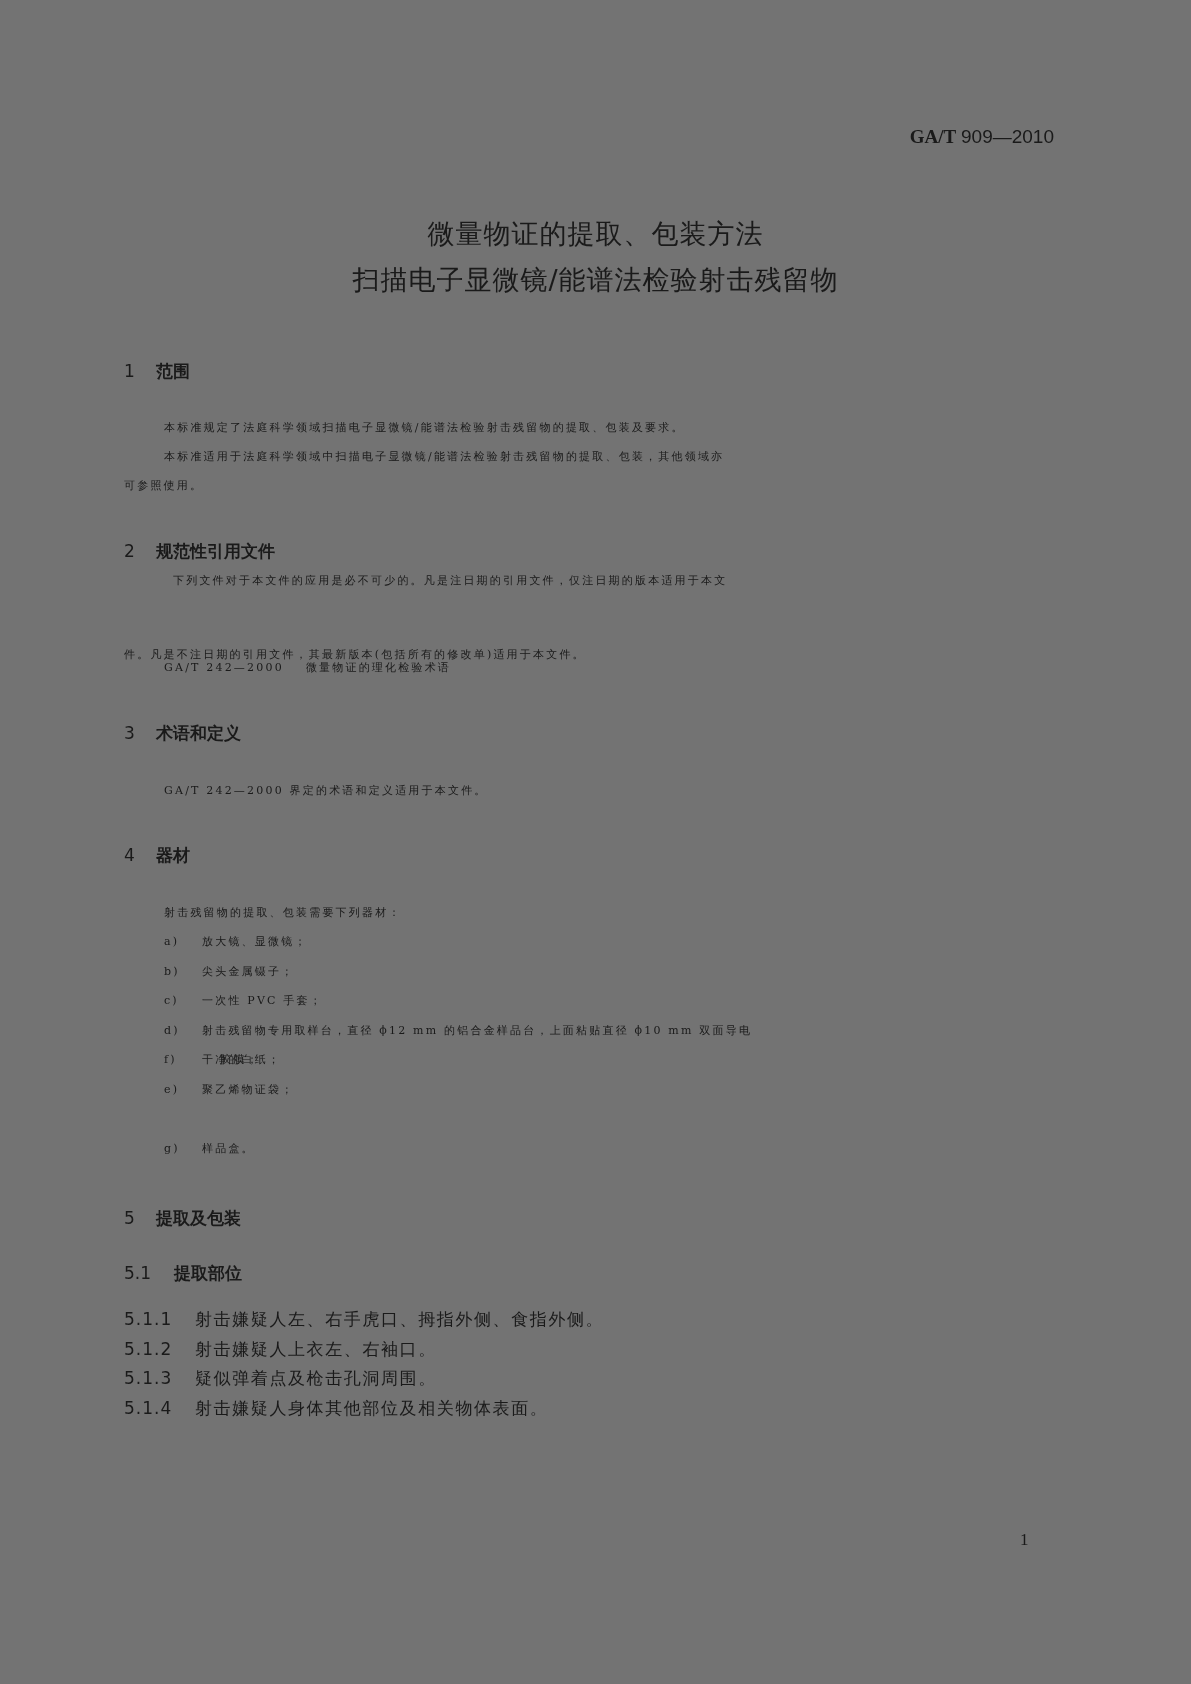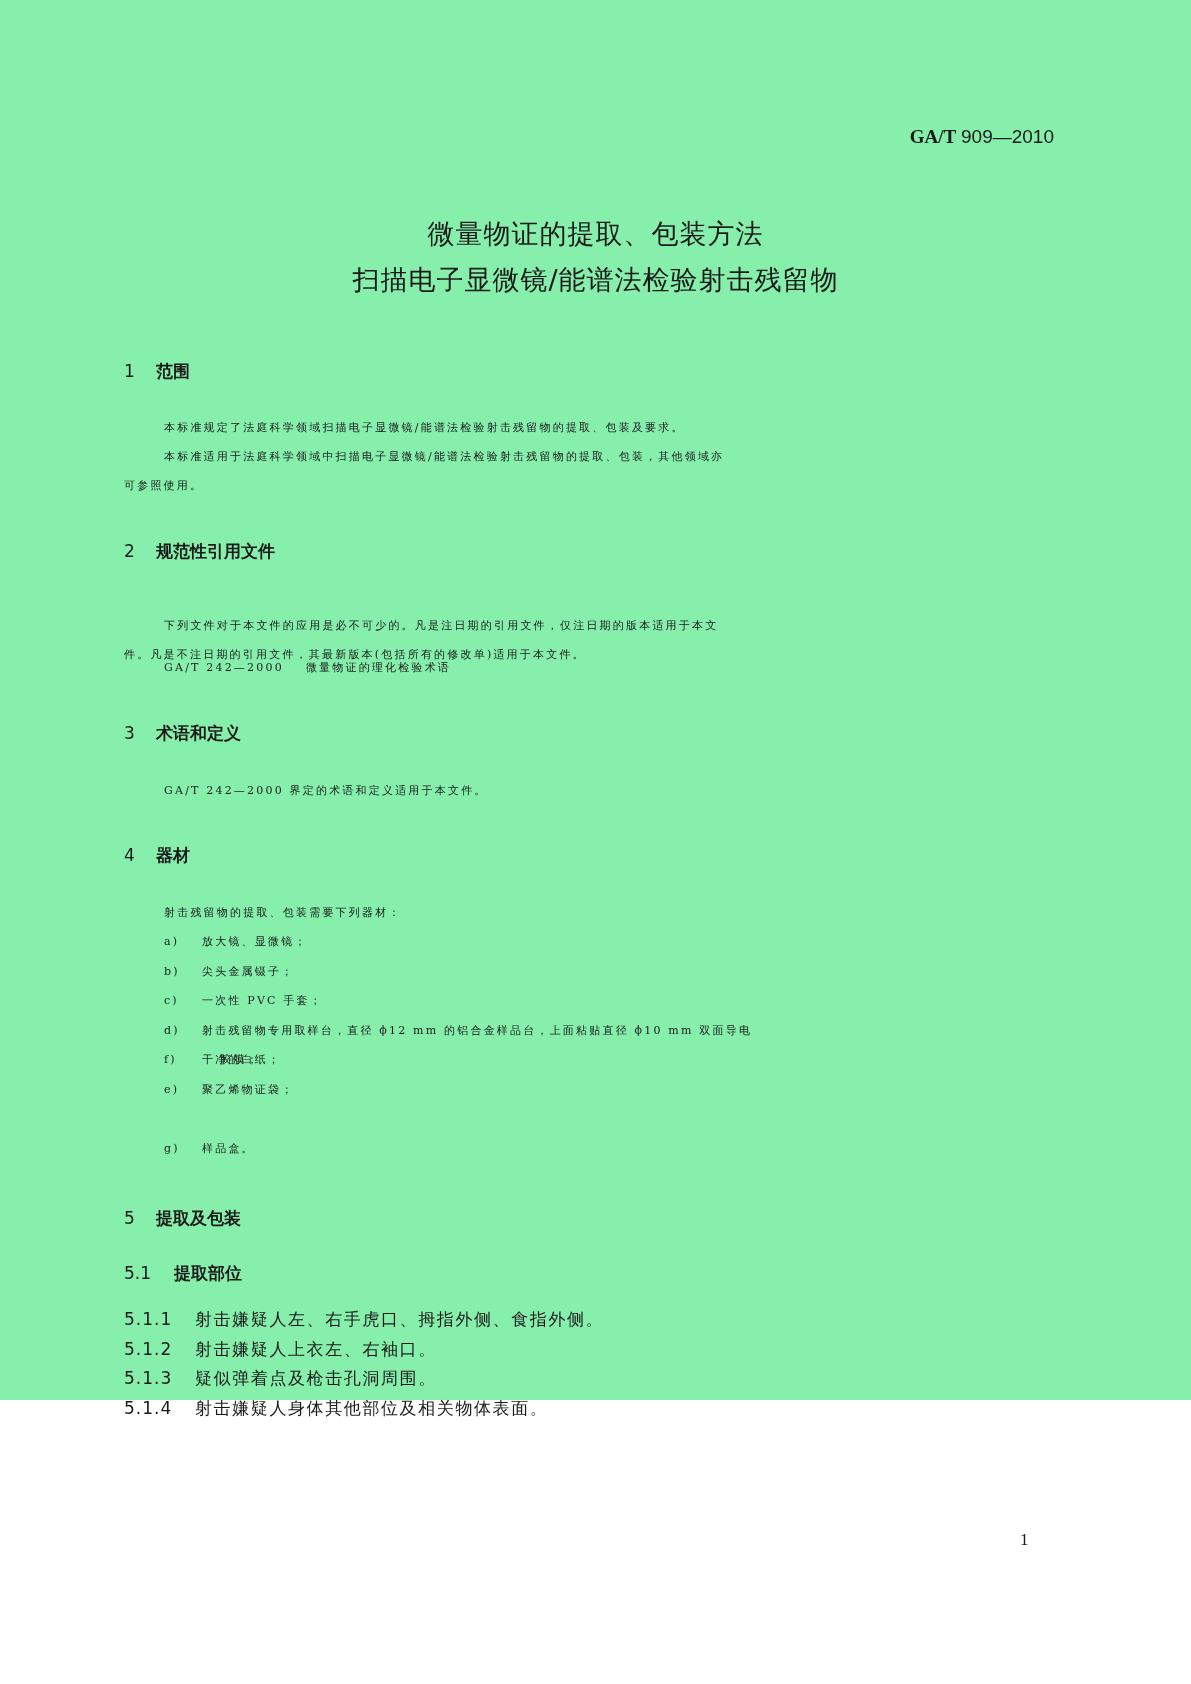--- a/index.html
+++ b/index.html
@@ -1,17 +1,17 @@
 <!DOCTYPE html>
 <html><head>
 <meta charset="utf-8">
 <style>
   html, body { margin: 0; padding: 0; background: #ffffff; }
   body { width: 1191px; height: 1684px; position: relative; overflow: hidden; color: #1a1a1a; }
-  .page { position: absolute; left: 0; top: 0; width: 1191px; height: 1400px; background: #86efac; }
+  .page { position: absolute; left: 0; top: 0; width: 1191px; height: 1684px; background: #737373; }
   .abs { position: absolute; white-space: nowrap; }
   .std-code { right: 137px; top: 126px; font-family: "Liberation Serif", serif; font-size: 19px; }
   .std-code .ga { font-weight: bold; }
   .std-code .num { font-family: "Liberation Sans", sans-serif; }
   .title { left: 0; width: 1191px; text-align: center; font-family: "DejaVu Sans", sans-serif; font-size: 27px; letter-spacing: 1px; }
   .h1 { left: 124px; font-family: "DejaVu Sans", sans-serif; font-size: 17px; font-weight: bold; }
   .h1 .n { display: inline-block; width: 32px; font-weight: normal; }
   .p { font-family: "DejaVu Serif", serif; font-size: 11px; letter-spacing: 2.2px; }
   .indent { left: 164px; }
   .flush { left: 124px; }
@@ -36,21 +36,21 @@
   <div class="abs h1" style="top:360px;">
     <span class="n">1</span><span>范围</span>
   </div>
   <div class="abs p indent" style="top:420px;">本标准规定了法庭科学领域扫描电子显微镜/能谱法检验射击残留物的提取、包装及要求。</div>
   <div class="abs p indent" style="top:449px;">本标准适用于法庭科学领域中扫描电子显微镜/能谱法检验射击残留物的提取、包装，其他领域亦</div>
   <div class="abs p flush" style="top:478px;">可参照使用。</div>
 
   <div class="abs h1" style="top:540px;">
     <span class="n">2</span><span>规范性引用文件</span>
   </div>
-  <div class="abs p indent" style="top:618px;">下列文件对于本文件的应用是必不可少的。凡是注日期的引用文件，仅注日期的版本适用于本文</div>
+  <div class="abs p indent" style="top:573px;margin-left:9px;">下列文件对于本文件的应用是必不可少的。凡是注日期的引用文件，仅注日期的版本适用于本文</div>
   <div class="abs p flush" style="top:630px;margin-top:17px;">件。凡是不注日期的引用文件，其最新版本(包括所有的修改单)适用于本文件。</div>
   <div class="abs p indent" style="top:660px;">
     <span>GA/T 242—2000</span><span style="display:inline-block;width:22px;"></span><span>微量物证的理化检验术语</span>
   </div>
 
   <div class="abs h1" style="top:722px;">
     <span class="n">3</span><span>术语和定义</span>
   </div>
   <div class="abs p indent" style="top:783px;">GA/T 242—2000 界定的术语和定义适用于本文件。</div>
 

